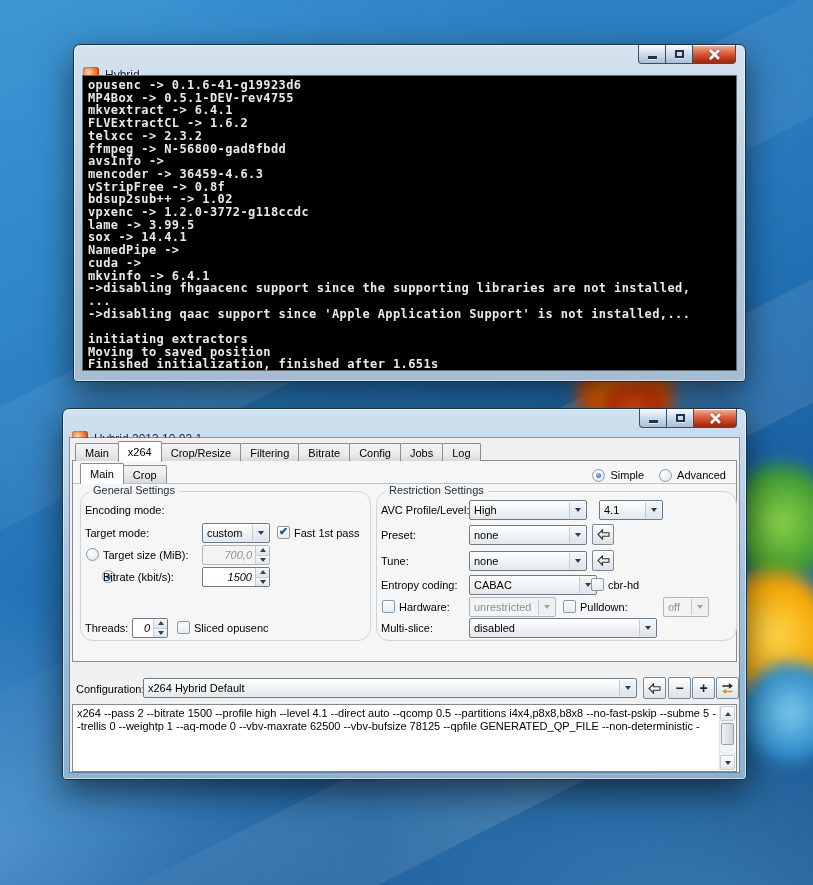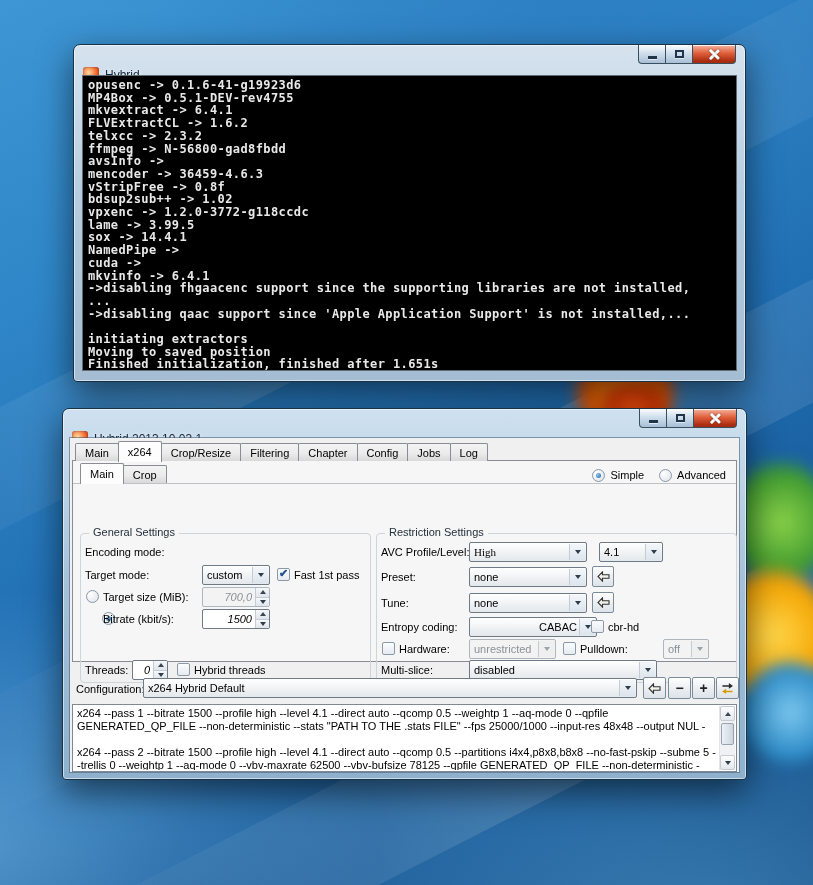--- a/index.html
+++ b/index.html
@@ -63,21 +63,21 @@
   .tab.active { height:21px; background:#fdfdfd; z-index:5; margin-bottom:-1px; }
 
   .tabpage { position:absolute; left:2px; right:2px; top:22px; height:202px;
     background:#f6f6f6; border:1px solid #898c95; }
   .subtabs { position:absolute; left:8px; top:1px; height:21px; display:flex; align-items:flex-end; z-index:3; }
   .subtab-line { position:absolute; left:0; right:0; top:22px; border-top:1px solid #bfc3c8; }
   .subtabs .tab { font-size:11px; }
   .mode-radios { position:absolute; right:10px; top:6px; display:flex; gap:15px; align-items:center; }
   .mode-item { display:flex; gap:5px; align-items:center; }
 
-  .group { position:absolute; border:1px solid #cfd4d9; border-radius:4px;margin-top:42px; }
+  .group { position:absolute; border:1px solid #cfd4d9; border-radius:13px; }
   .glabel { position:absolute; top:-8px; left:8px; background:#f6f6f6; padding:0 4px; color:#23303c; white-space:nowrap; }
 
   .ctl { position:absolute; }
   .lbl { height:16px; line-height:16px; white-space:nowrap; }
 
   .combo { height:20px; border:1px solid #6e7b87; border-radius:2px; display:flex; align-items:center;
     padding:0 19px 0 4px; background:linear-gradient(#fff,#f1f3f5 50%,#e3e8ec); overflow:hidden; }
   .combo .txt { white-space:nowrap; overflow:hidden; }
   .combo .txt.hl { background:#5b9bd4; color:#fff; padding:1px 2px; }
   .combo .dd { position:absolute; right:1px; top:1px; bottom:1px; width:16px; display:flex; align-items:center;
@@ -203,21 +203,21 @@
       </div>
   </div>
 
   <div class="client">
 
     <div class="tabs">
       <div class="tab">Main</div>
       <div class="tab active">x264</div>
       <div class="tab">Crop/Resize</div>
       <div class="tab">Filtering</div>
-      <div class="tab">Chapter</div>
+      <div class="tab">Bitrate</div>
       <div class="tab">Config</div>
       <div class="tab">Jobs</div>
       <div class="tab">Log</div>
     </div>
 
     <div class="tabpage">
       <div class="subtabs">
         <div class="tab active">Main</div>
         <div class="tab">Crop</div>
       </div>
@@ -285,28 +285,28 @@
           <span class="ud">
             <span class="sbtn">
                 <i class="tri-u"></i>
               </span>
             <span class="sbtn">
                 <i class="tri-d sm"></i>
               </span>
           </span>
         </div>
         <span class="ctl cb" style="left:96px; top:129px;"></span>
-        <span class="ctl lbl" style="left:113px; top:128px;">Hybrid threads</span>
+        <span class="ctl lbl" style="left:113px; top:128px;">Sliced opusenc</span>
       </div>
 
       <div class="group" style="left:303px; top:30px; width:361px; height:150px;">
         <span class="glabel">Restriction Settings</span>
 
         <span class="ctl lbl" style="left:4px; top:10px;">AVC Profile/Level:</span>
-        <div class="ctl combo" style="left:92px; top:8px; width:118px;font-family:Liberation Serif, serif;">
+        <div class="ctl combo" style="left:92px; top:8px; width:118px;">
           <span class="txt">High</span>
           <span class="dd">
               <i class="tri-d"></i>
             </span>
         </div>
         <div class="ctl combo" style="left:222px; top:8px; width:64px;">
           <span class="txt">4.1</span>
           <span class="dd">
               <i class="tri-d"></i>
             </span>
@@ -332,21 +332,21 @@
               <i class="tri-d"></i>
             </span>
         </div>
         <div class="ctl abtn" style="left:215px; top:58px;">
           <svg width="13" height="11" viewBox="0 0 13 11">
               <path d="M5.5 0.8 L1 5.5 L5.5 10.2 L5.5 7.2 L12 7.2 L12 3.8 L5.5 3.8 Z" fill="#f2f2ea" stroke="#333" stroke-width="1.1"></path>
             </svg>
         </div>
 
         <span class="ctl lbl" style="left:4px; top:85px;">Entropy coding:</span>
-        <div class="ctl combo" style="left:92px; top:83px; width:128px;justify-content:flex-end;">
+        <div class="ctl combo" style="left:92px; top:83px; width:128px;">
           <span class="txt">CABAC</span>
           <span class="dd">
               <i class="tri-d"></i>
             </span>
         </div>
         <span class="ctl cb" style="left:214px; top:86px;"></span>
         <span class="ctl lbl" style="left:231px; top:85px;">cbr-hd</span>
 
         <span class="ctl cb" style="left:5px; top:108px;"></span>
         <span class="ctl lbl" style="left:22px; top:107px;">Hardware:</span>
@@ -395,21 +395,20 @@
     </div>
     <div class="ctl cfgbtn" style="left:646px;">
       <svg width="13" height="12" viewBox="0 0 13 13">
         <path d="M1 3.4 H8 V1.2 L12.4 4.4 L8 7.4 V5.2 H1 Z" fill="#2a2a2a"></path>
         <path d="M12 9.4 H5 V7.2 L0.6 10.2 L5 13 V11.2 H12 Z" fill="#d89b00"></path>
       </svg>
     </div>
 
     <div class="cmdbox">
       <div class="cmdtext">
-        <p>x264 --pass 1 --bitrate 1500 --profile high --level 4.1 --direct auto --qcomp 0.5 --weightp 1 --aq-mode 0 --qpfile GENERATED_QP_FILE --non-deterministic --stats "PATH TO THE .stats FILE" --fps 25000/1000 --input-res 48x48 --output NUL -</p>
         <p>x264 --pass 2 --bitrate 1500 --profile high --level 4.1 --direct auto --qcomp 0.5 --partitions i4x4,p8x8,b8x8 --no-fast-pskip --subme 5 --trellis 0 --weightp 1 --aq-mode 0 --vbv-maxrate 62500 --vbv-bufsize 78125 --qpfile GENERATED_QP_FILE --non-deterministic -</p>
       </div>
       <div class="sb">
         <div class="sbb">
             <i class="tri-u"></i>
           </div>
         <div class="track">
           <div class="thumb"></div>
         </div>
         <div class="sbb">

